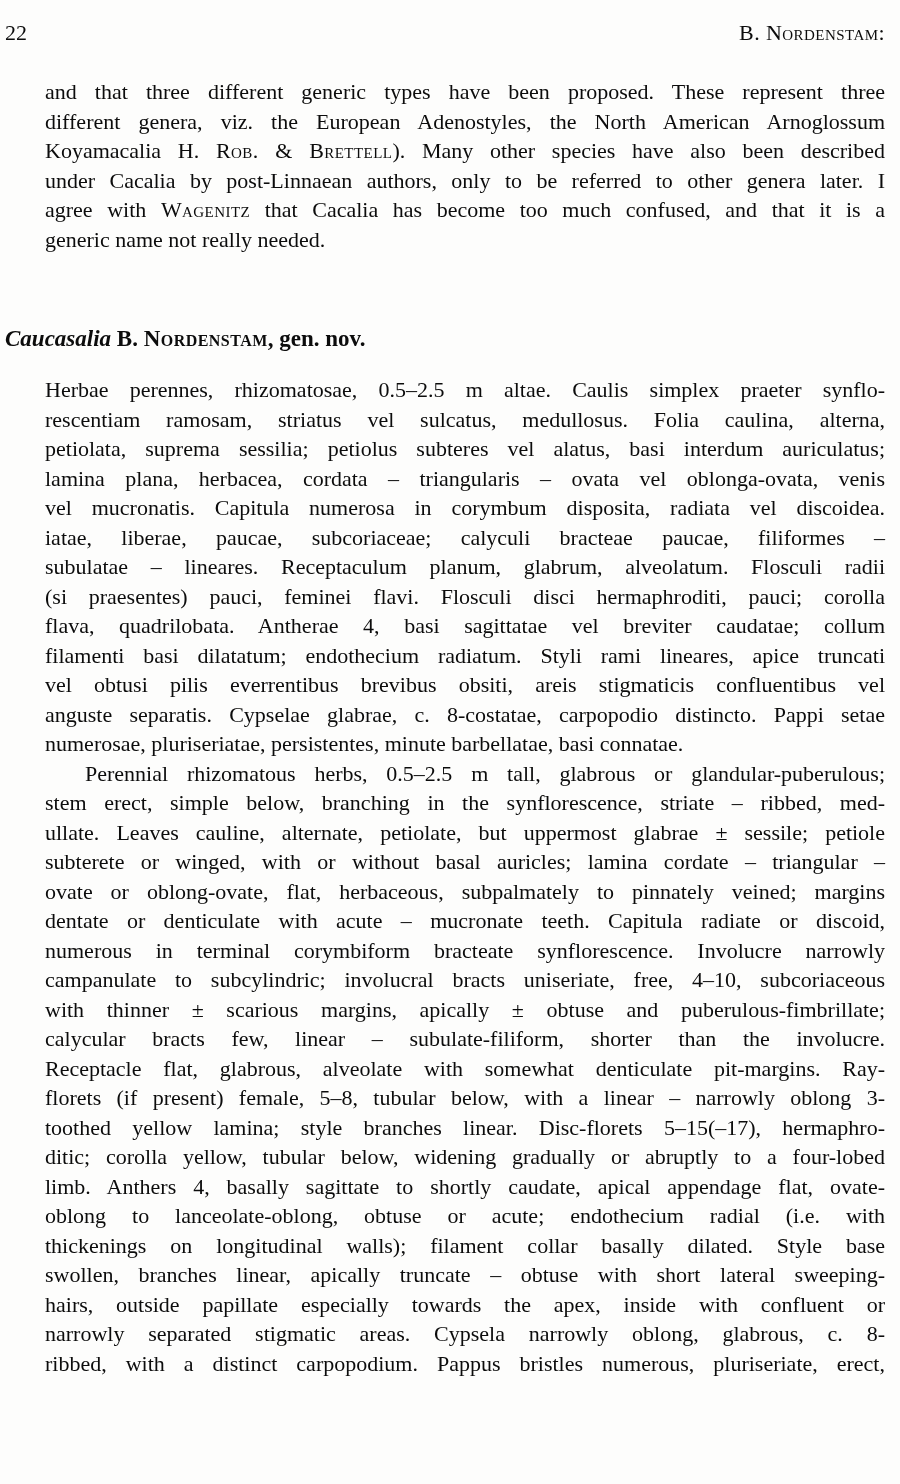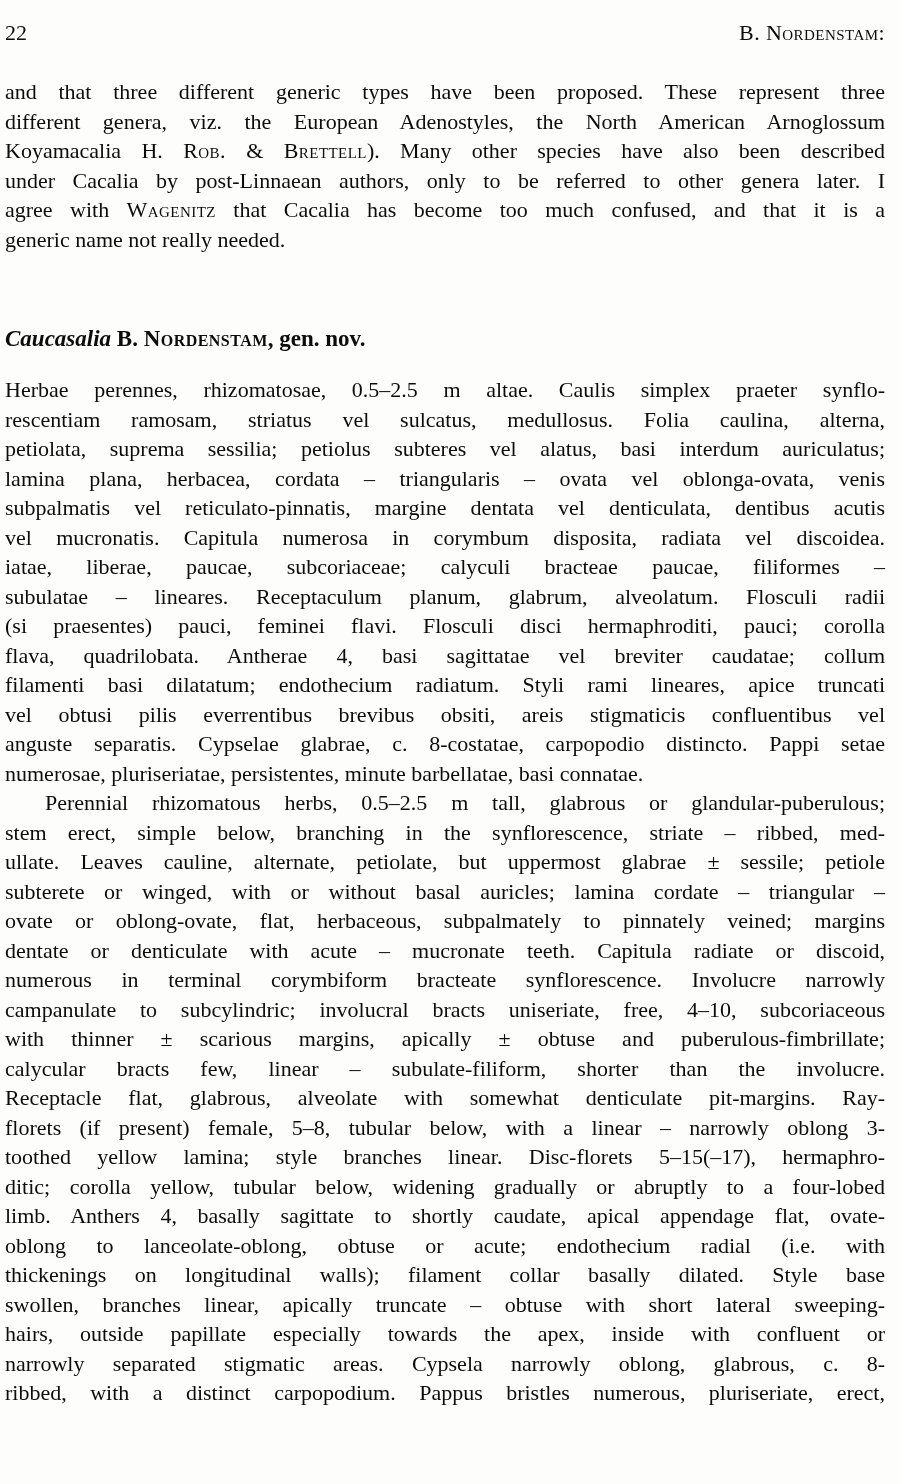--- a/index.html
+++ b/index.html
@@ -24,20 +24,21 @@
     display: flex;
     justify-content: space-between;
     align-items: baseline;
     font-size: 22px;
     line-height: 30px;
   }
   .running-head { font-variant: small-caps; letter-spacing: 0.02em; }
   .para {
     font-size: 22px;
     line-height: 29.5px;
+    margin-left: 40px;
   }
   .line {
     text-align: justify;
     text-align-last: justify;
     white-space: normal;
   }
   .line.last { text-align-last: left; }
   .line.indent { text-indent: 40px; }
   .it   { }
   .sc   { font-variant: small-caps; letter-spacing: 0.02em; }
@@ -74,21 +75,20 @@
 
   <div class="gen-heading">
       <div class="line last"><span class="bdit">Caucasalia</span><span class="bd"> B. </span><span class="bdsc">Nordenstam</span><span class="bd">, gen. nov.</span></div>
     </div>
 
   <div class="para" id="para-latin">
       <div class="line"><span>Herbae perennes, rhizomatosae, 0.5–2.5 m altae. Caulis simplex praeter synflo-</span></div>
       <div class="line"><span>rescentiam ramosam, striatus vel sulcatus, medullosus. Folia caulina, alterna,</span></div>
       <div class="line"><span>petiolata, suprema sessilia; petiolus subteres vel alatus, basi interdum auriculatus;</span></div>
       <div class="line"><span>lamina plana, herbacea, cordata – triangularis – ovata vel oblonga-ovata, venis</span></div>
-      <div class="line"><span>subpalmatis vel reticulato-pinnatis, margine dentata vel denticulata, dentibus acutis</span></div>
       <div class="line"><span>vel mucronatis. Capitula numerosa in corymbum disposita, radiata vel discoidea.</span></div>
       <div class="line"><span>iatae, liberae, paucae, subcoriaceae; calyculi bracteae paucae, filiformes –</span></div>
       <div class="line"><span>subulatae – lineares. Receptaculum planum, glabrum, alveolatum. Flosculi radii</span></div>
       <div class="line"><span>(si praesentes) pauci, feminei flavi. Flosculi disci hermaphroditi, pauci; corolla</span></div>
       <div class="line"><span>flava, quadrilobata. Antherae 4, basi sagittatae vel breviter caudatae; collum</span></div>
       <div class="line"><span>filamenti basi dilatatum; endothecium radiatum. Styli rami lineares, apice truncati</span></div>
       <div class="line"><span>vel obtusi pilis everrentibus brevibus obsiti, areis stigmaticis confluentibus vel</span></div>
       <div class="line"><span>anguste separatis. Cypselae glabrae, c. 8-costatae, carpopodio distincto. Pappi setae</span></div>
       <div class="line last"><span>numerosae, pluriseriatae, persistentes, minute barbellatae, basi connatae.</span></div>
     </div>

